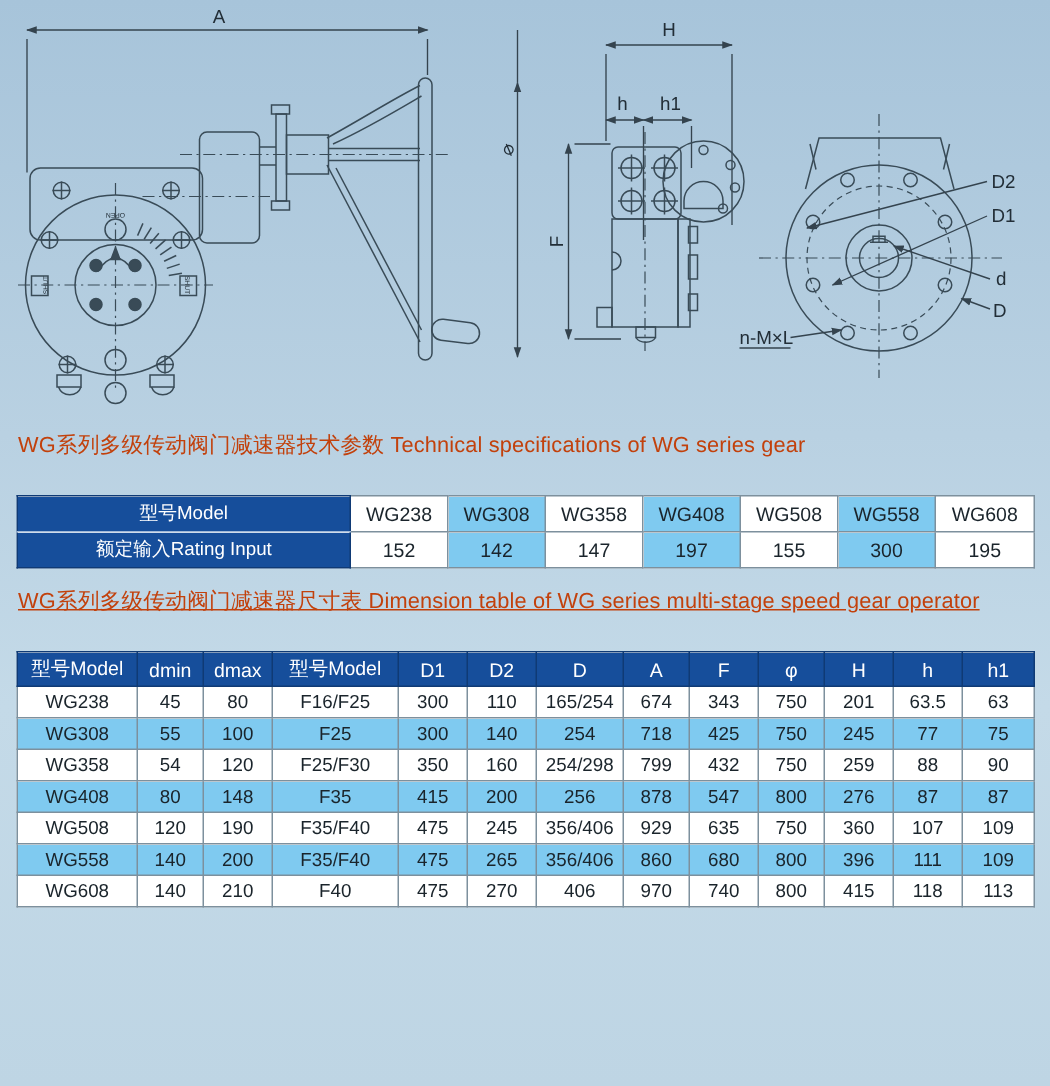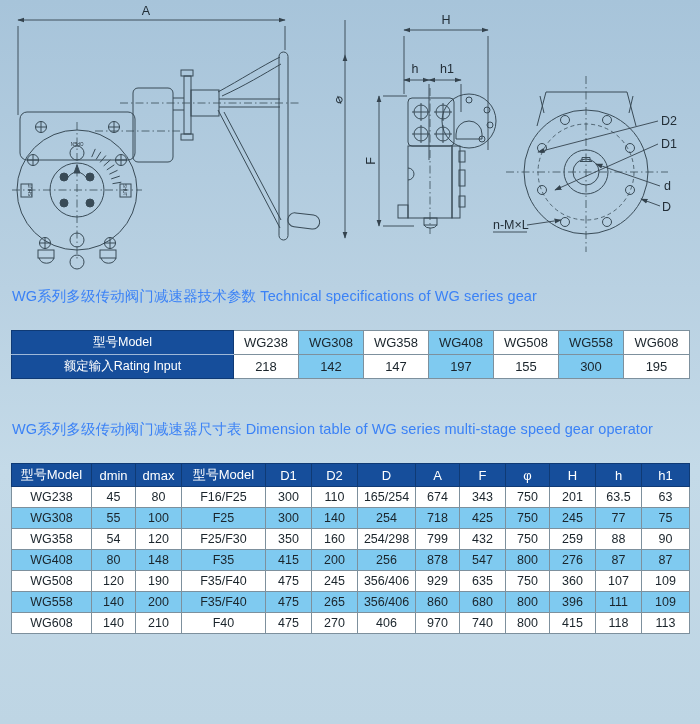--- a/index.html
+++ b/index.html
@@ -12,24 +12,24 @@
   #drawings{position:relative;width:700px;height:278px;}
   svg text{font-family:"Liberation Sans","DejaVu Sans",sans-serif;}
   .ln{stroke:#394b57;stroke-width:1;fill:none;}
   .lnf{stroke:#394b57;stroke-width:1;fill:#394b57;}
   .cl{stroke:#394b57;stroke-width:0.8;fill:none;stroke-dasharray:8 3 1.5 3;}
   .dsh{stroke:#394b57;stroke-width:0.8;fill:none;stroke-dasharray:4 3;}
   .dim{stroke:#34434e;stroke-width:0.9;fill:none;}
   .dimtxt{fill:#222e37;font-size:12.5px;}
   .tinytxt{fill:#222e37;font-size:4.5px;}
   .section-title{
-    margin:9px 12px 7px 12px;font-size:14.5px;font-weight:500;color:#3b82f6;
+    margin:9px 12px 7px 12px;font-size:14.5px;font-weight:500;color:#c2410c;
     letter-spacing:0.1px;white-space:nowrap;
   }
-  .section-title.second{margin-top:41px;}
+  .section-title.second{margin-top:12px;text-decoration:underline;}
   table{border-collapse:collapse;table-layout:fixed;margin-left:11px;background:#fff;margin-top:24px;}
   #spec-table{width:678px;}
   #dim-table{width:678px;}
   td,th{border:1px solid #7d909d;text-align:center;vertical-align:middle;
         overflow:hidden;white-space:nowrap;padding:0;}
   #spec-table td{height:23px;font-size:13px;}
   #spec-table td.lbl{background:#164e9b;color:#fff;font-size:12.5px;
         border-color:#0f3a75;border-top-color:#9fb8d8;border-bottom-color:#9fb8d8;}
   #spec-table tr:first-child td.lbl{border-top-color:#0f3a75;}
   #spec-table tr:last-child td.lbl{border-bottom-color:#0f3a75;}
@@ -256,21 +256,21 @@
         <td>WG238</td>
         <td class="alt">WG308</td>
         <td>WG358</td>
         <td class="alt">WG408</td>
         <td>WG508</td>
         <td class="alt">WG558</td>
         <td>WG608</td>
       </tr>
       <tr>
         <td class="lbl">额定输入Rating Input</td>
-        <td>218</td>
+        <td>152</td>
         <td class="alt">142</td>
         <td>147</td>
         <td class="alt">197</td>
         <td>155</td>
         <td class="alt">300</td>
         <td>195</td>
       </tr>
     </tbody>
 </table>
 

